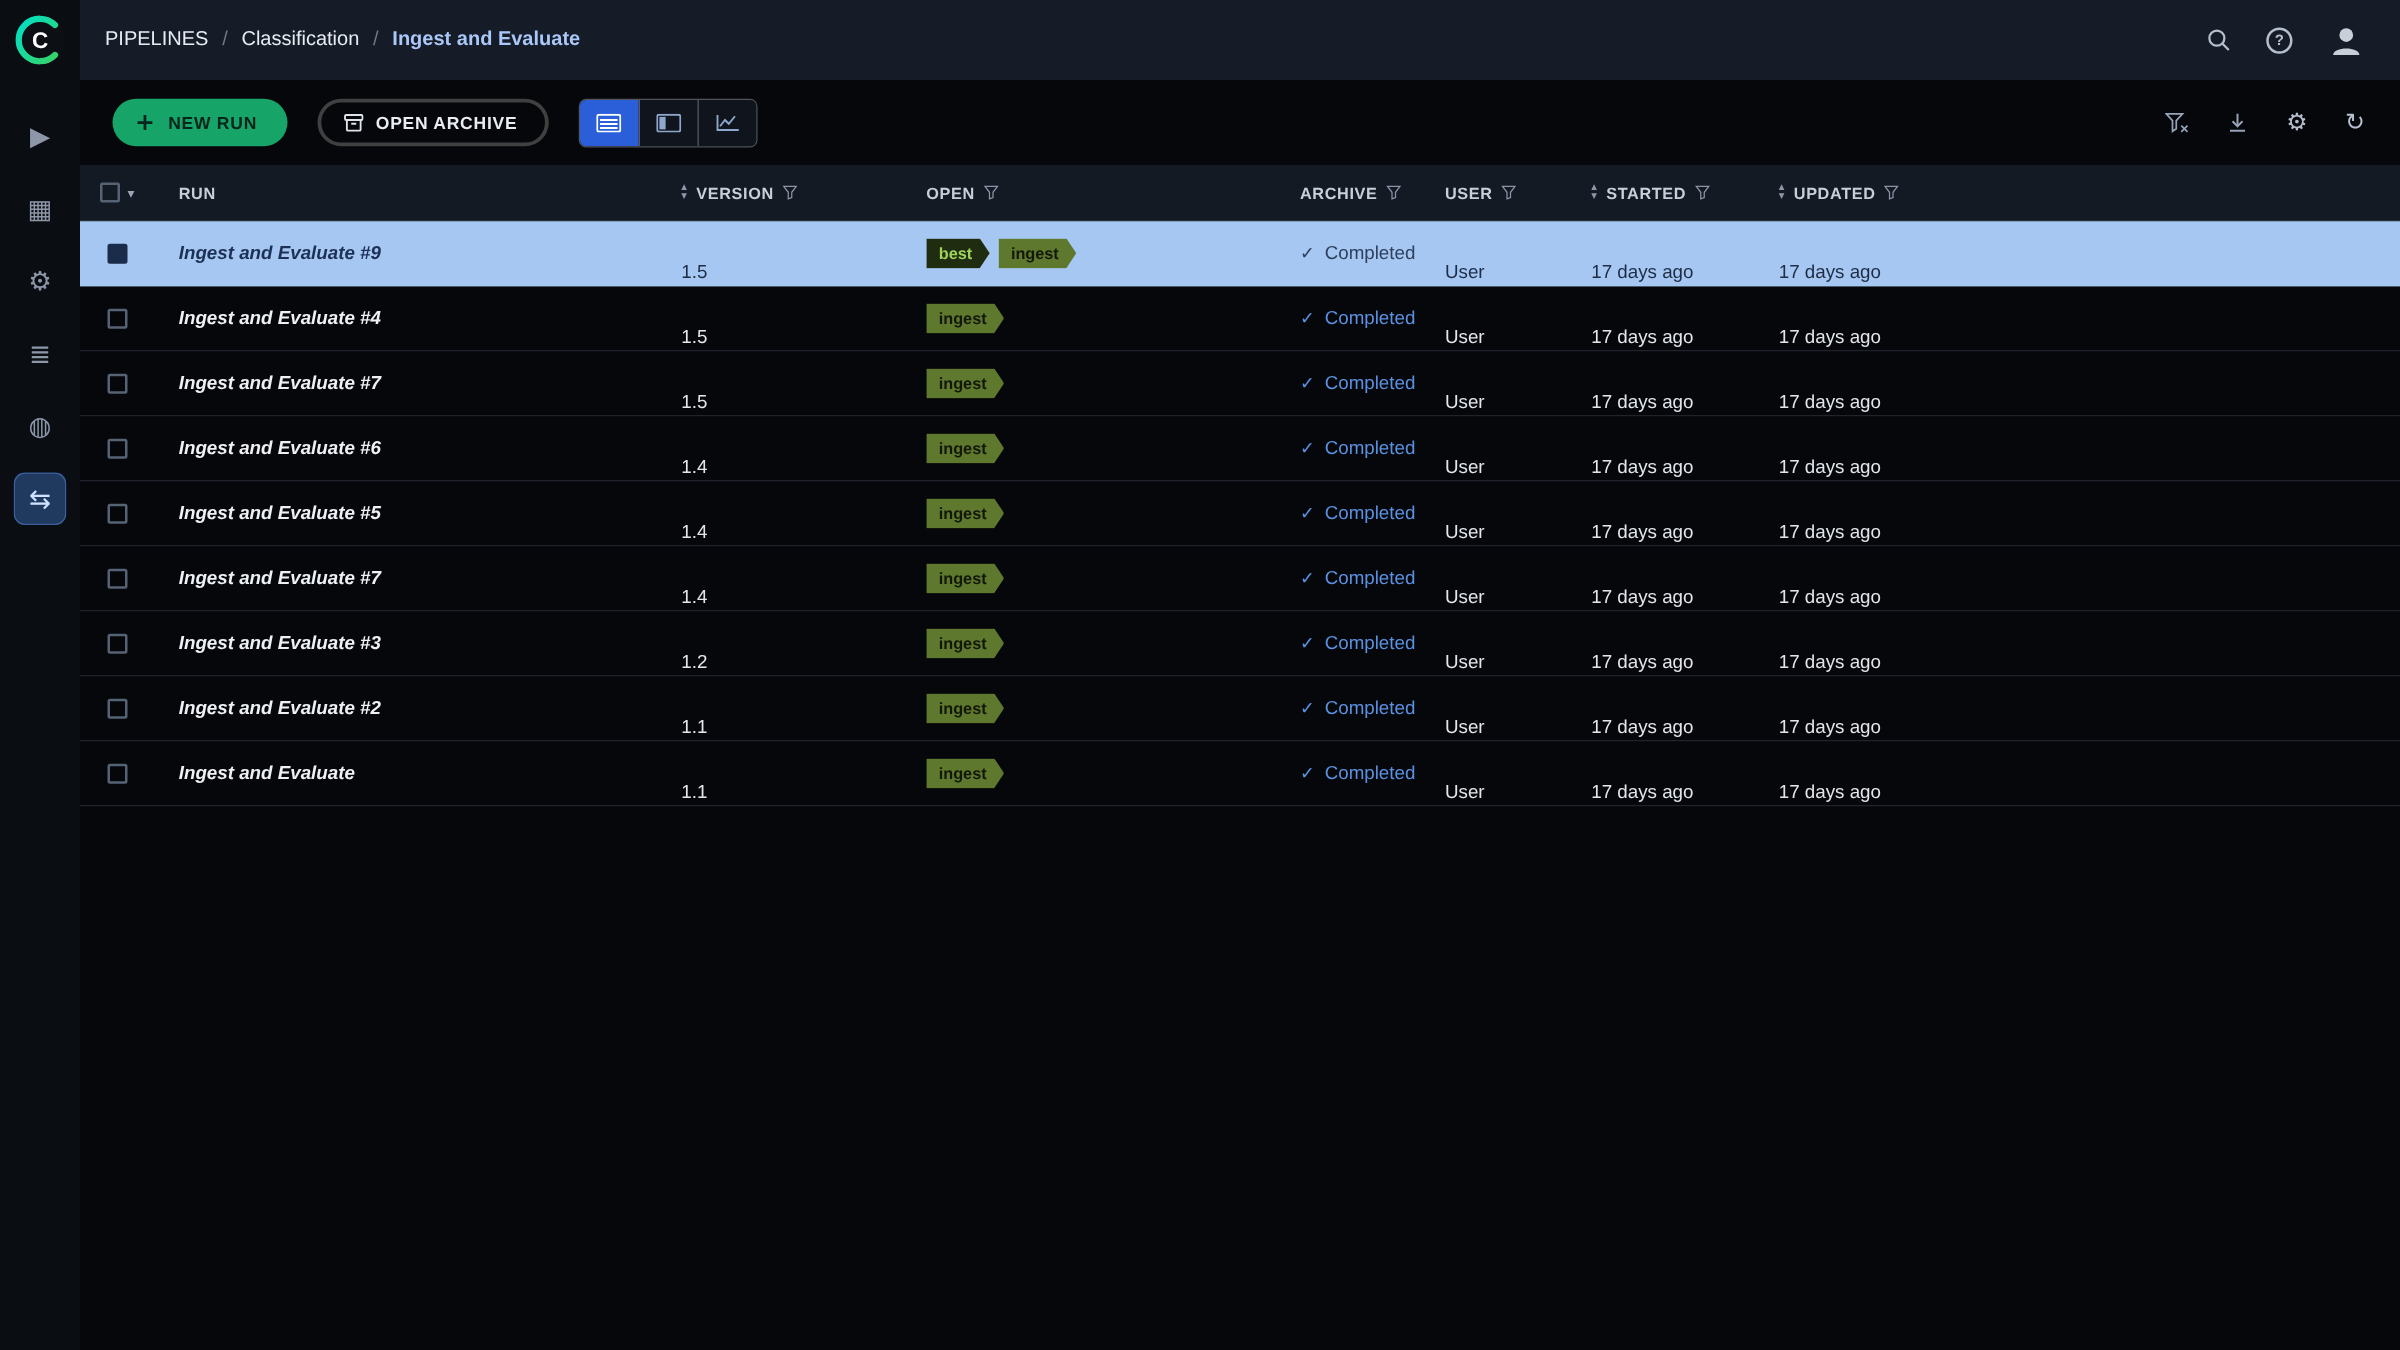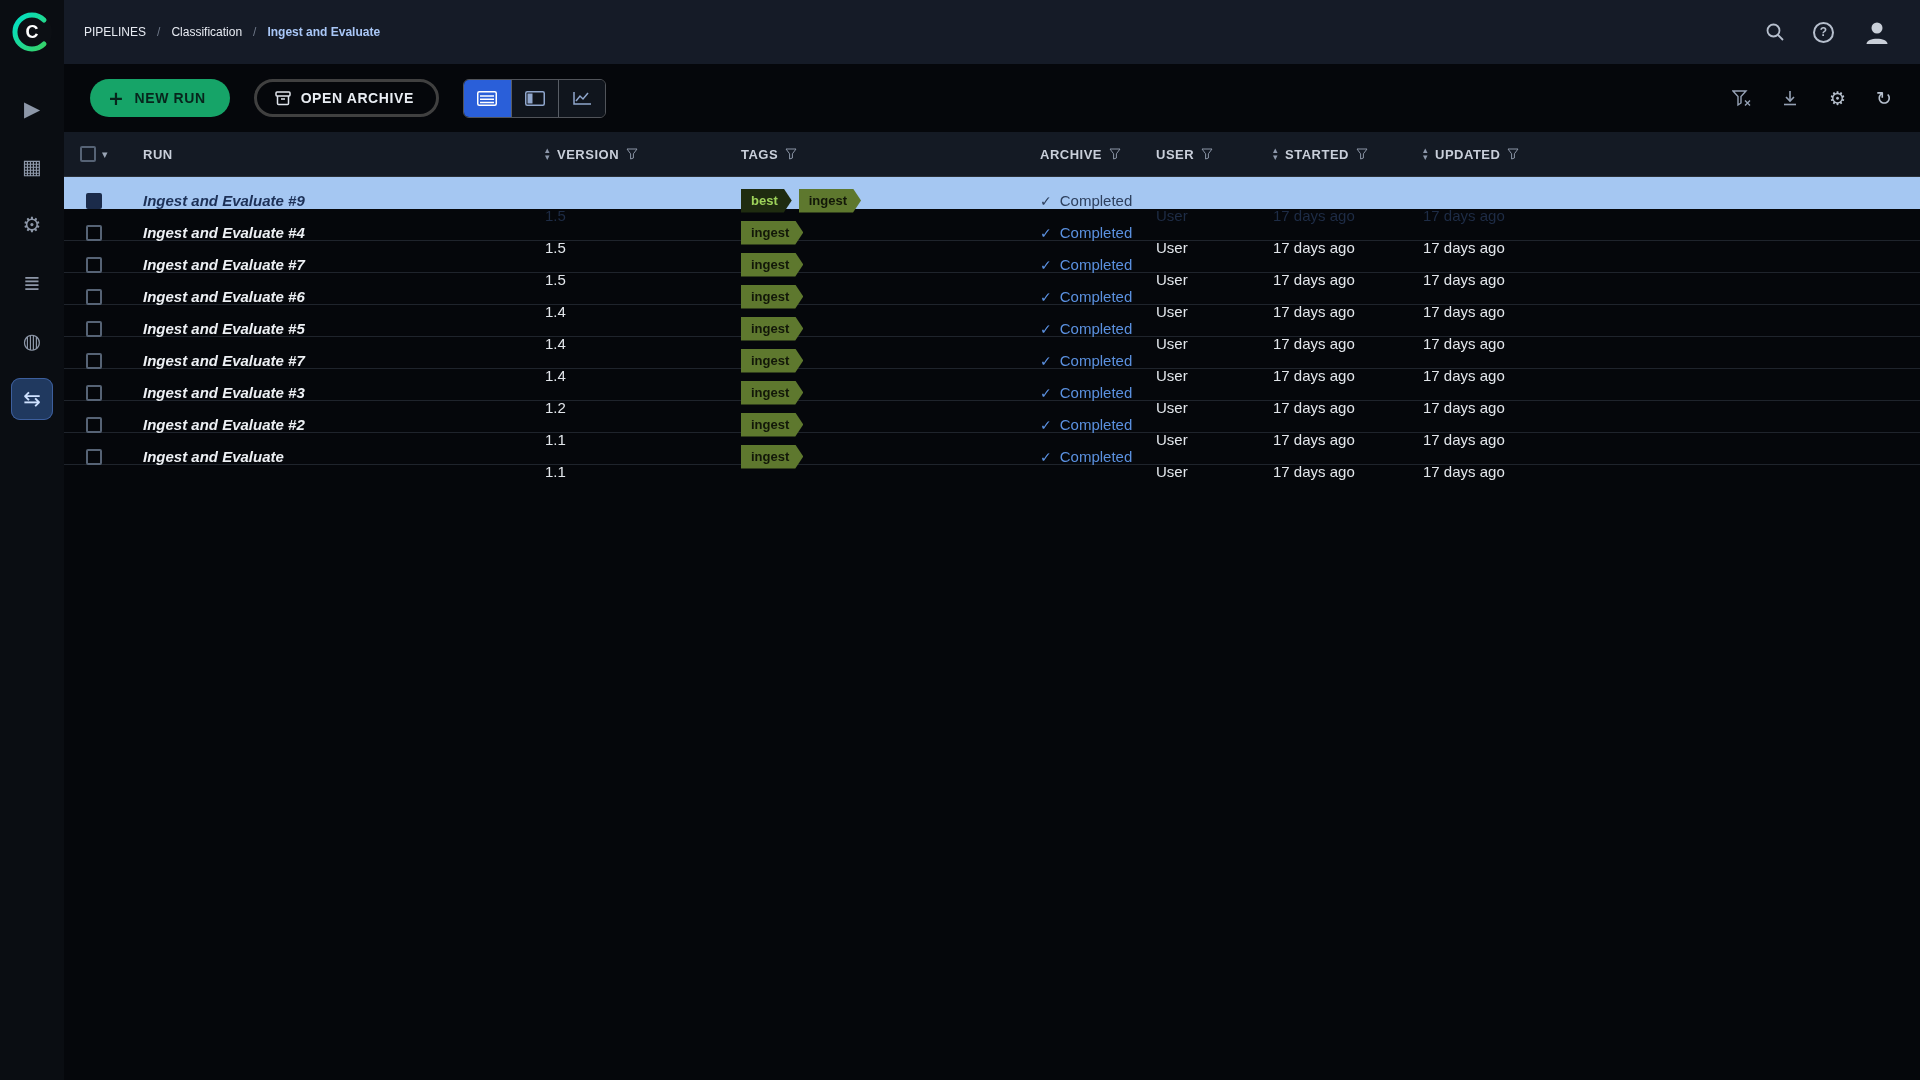--- a/index.html
+++ b/index.html
@@ -9,21 +9,21 @@
 
   .app { display:grid; grid-template-columns:64px 1fr; grid-template-rows:64px 1fr;
          width:1920px; height:1080px; }
 
   
   .logo-cell { background:#0a0d12; display:flex; align-items:center; justify-content:center; }
 
   
   .topbar { background:#151b27; display:flex; align-items:center; justify-content:space-between;
             padding:0 28px 0 20px; }
-  .breadcrumbs { display:flex; align-items:center; gap:11px; font-size:12px; color:#e7ebf2; }
+  .breadcrumbs { display:flex; align-items:center; gap:11px; font-size:16px; color:#e7ebf2; }
   .crumb { color:#e7ebf2; cursor:pointer; }
   .crumb-sep { color:#6e7889; }
   .crumb-current { color:#a9c7f7; font-weight:bold; }
   .topbar-actions { display:flex; align-items:center; gap:28px; }
   .icon-btn { display:flex; align-items:center; justify-content:center; cursor:pointer;
               color:#b6bfcd; }
   .help-circle { width:21px; height:21px; border:2px solid #b6bfcd; border-radius:50%;
                  display:flex; align-items:center; justify-content:center;
                  font-size:12px; font-weight:bold; color:#b6bfcd; }
 
@@ -66,21 +66,21 @@
   .thead { height:45px; background:#141a24; border-bottom:1px solid #2a3038; }
   .th { display:flex; align-items:center; gap:7px; font-size:13px; font-weight:bold;
         color:#c9cfda; letter-spacing:.5px; }
   .th-run { padding-left:19px; }
   .th-select { justify-content:center; gap:6px; }
   .sort { display:flex; flex-direction:column; line-height:7px; font-size:9px; color:#8d98ab;
           cursor:pointer; }
   .caret { color:#9aa5b5; font-size:11px; cursor:pointer; }
   .filter-funnel { display:flex; cursor:pointer; }
 
-  .tr { height:32px; border-bottom:1px solid #1f242c; cursor:pointer; }
+  .tr { height:52px; border-bottom:1px solid #1f242c; cursor:pointer; }
   .tr.selected { background:#a5c7f2; border-bottom-color:#a5c7f2; }
 
   .td-select { display:flex; justify-content:center; }
   .checkbox { width:16px; height:16px; border:2px solid #566375; border-radius:2px;
               display:inline-block; cursor:pointer; }
   .checkbox.checked { background:#1b2b4a; border-color:#1b2b4a; }
   .tr.selected .checkbox:not(.checked) { border-color:#3a4a66; }
 
   .td-run { padding-left:19px; }
   .run-name { font-style:italic; font-weight:bold; font-size:15px; color:#edf0f4; }
@@ -238,21 +238,21 @@
               <i>▾</i>
             </span>
           <span>VERSION</span>
           <span class="filter-funnel">
             <svg width="12" height="12" viewBox="0 0 12 12">
                 <path d="M1 1h10L7.4 5.8V10L4.6 11V5.8Z" fill="none" stroke="#8b95a6"></path>
               </svg>
           </span>
         </div>
         <div class="th">
-          <span>TAGS</span>
+          <span>OPEN</span>
           <span class="filter-funnel">
             <svg width="12" height="12" viewBox="0 0 12 12">
                 <path d="M1 1h10L7.4 5.8V10L4.6 11V5.8Z" fill="none" stroke="#8b95a6"></path>
               </svg>
           </span>
         </div>
         <div class="th">
           <span>ARCHIVE</span>
           <span class="filter-funnel">
             <svg width="12" height="12" viewBox="0 0 12 12">

